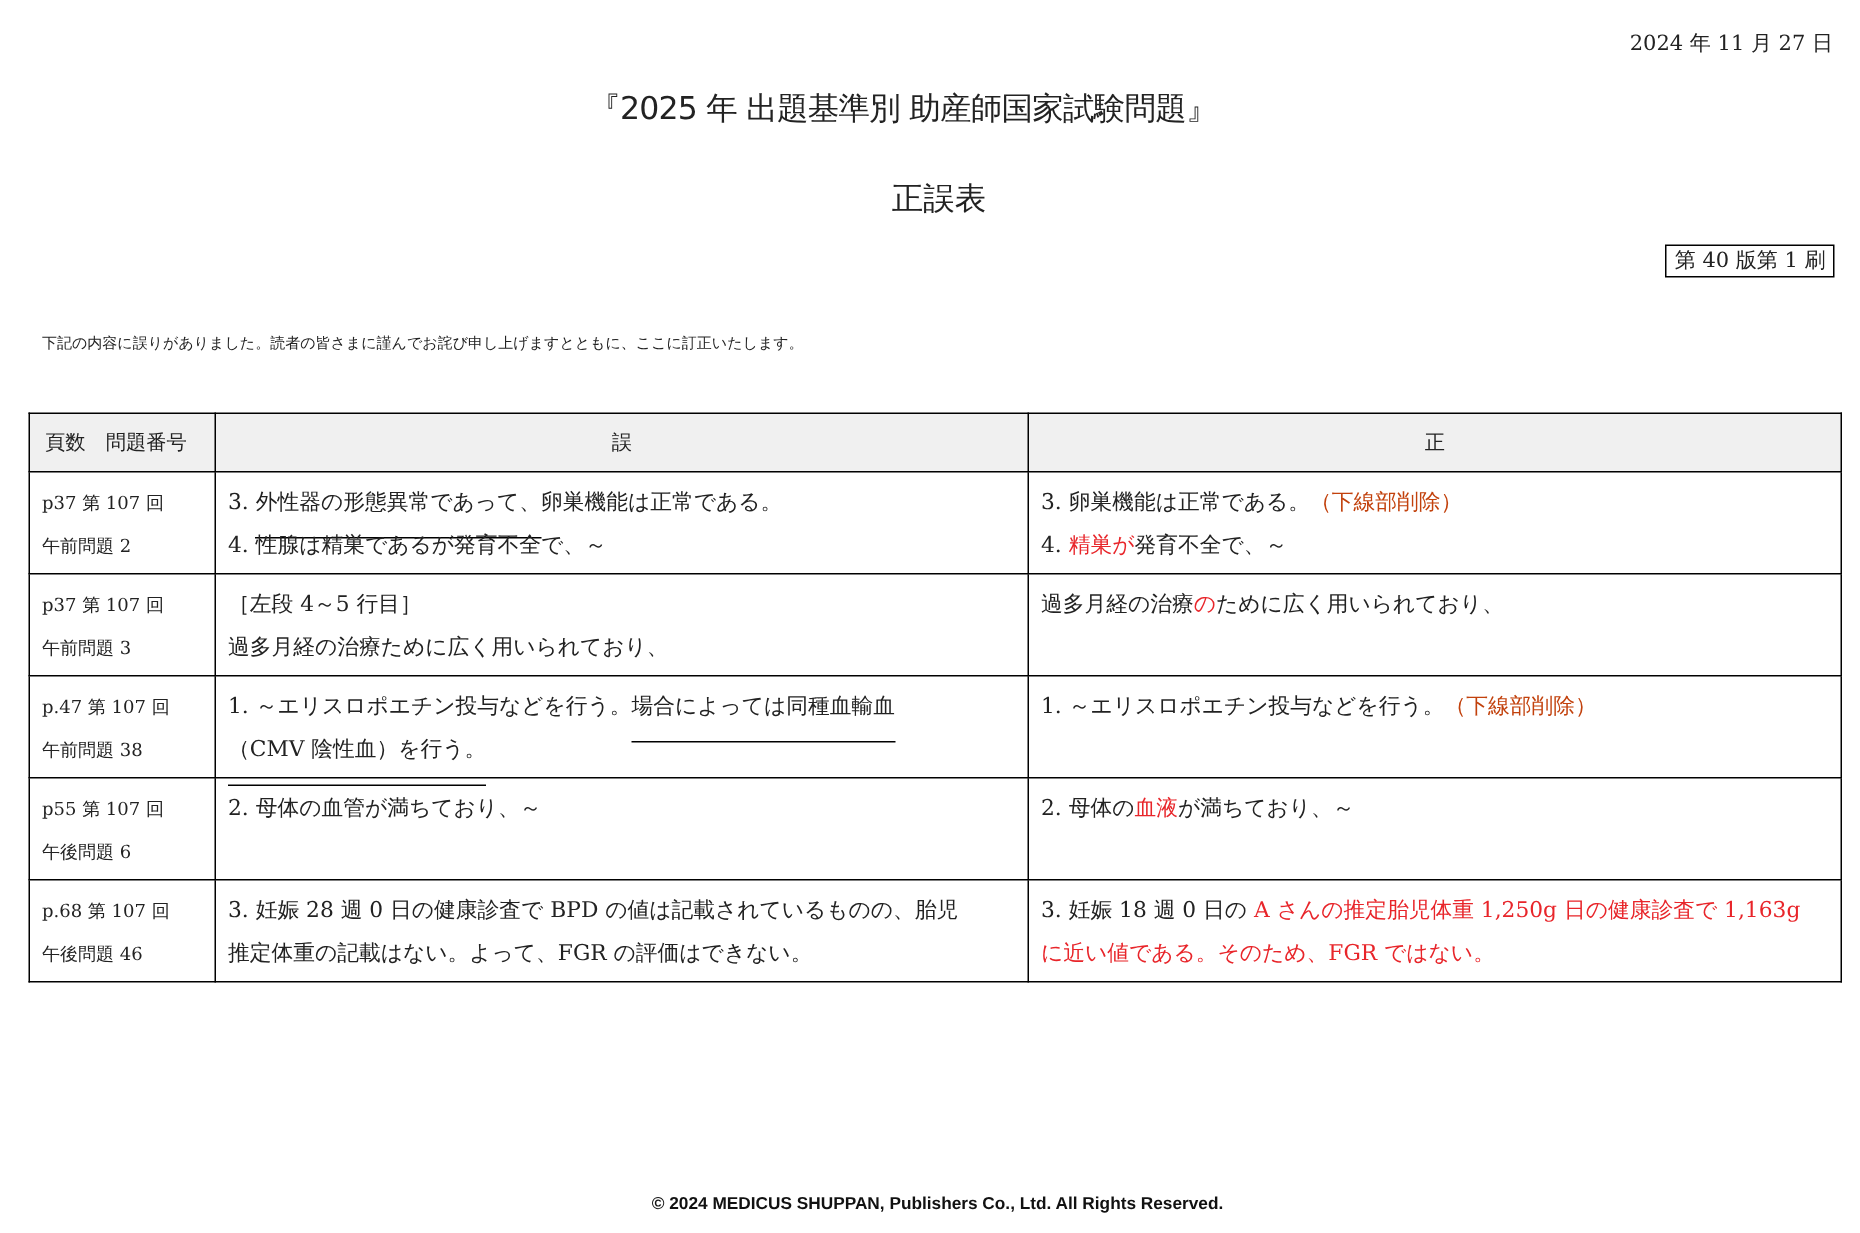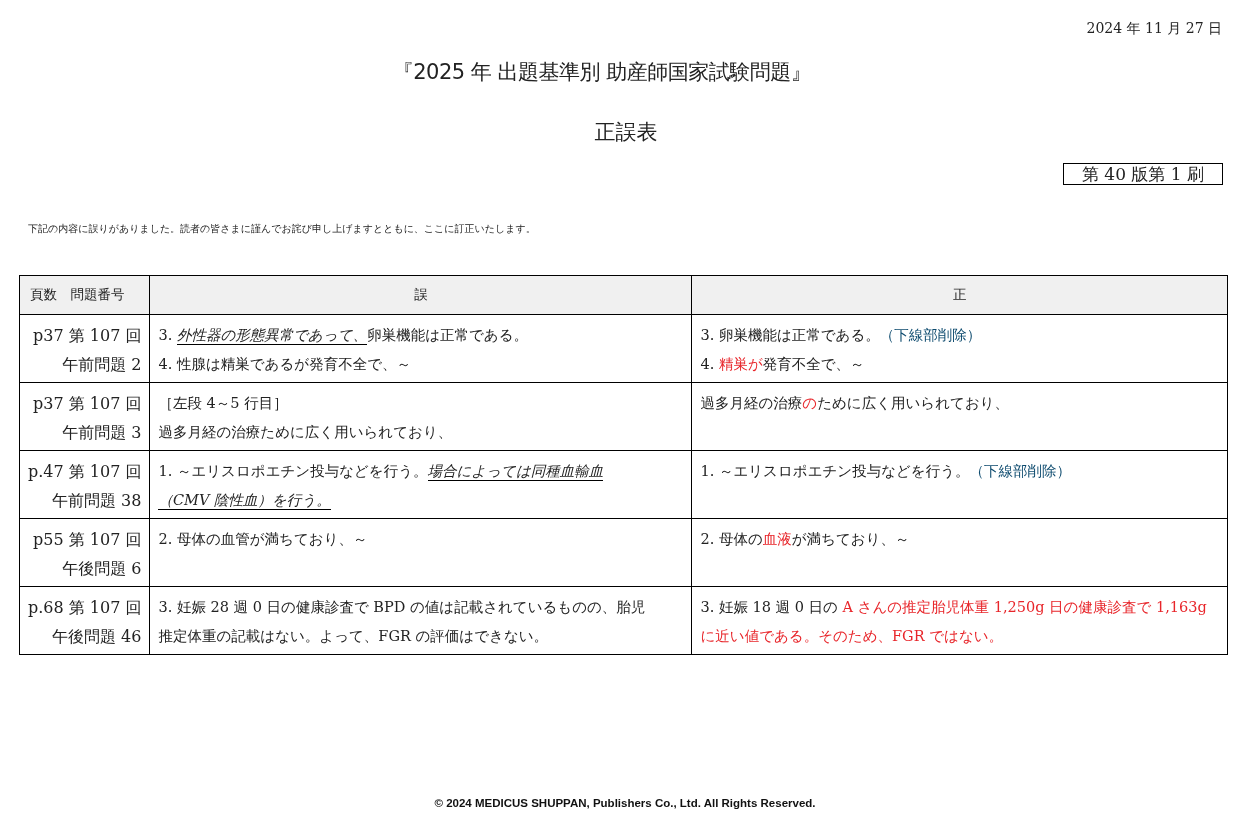--- a/index.html
+++ b/index.html
@@ -5,38 +5,38 @@
     * { box-sizing: border-box; margin: 0; padding: 0; }
     html, body { width: 1240px; height: 822px; background: #ffffff; overflow: hidden; }
     body { position: relative; font-family: "DejaVu Serif", "Liberation Serif", serif; color: #222; }
 
     .date { position: absolute; right: 18px; top: 20px; font-size: 14px; }
     .title { position: absolute; left: 0; width: 1204px; top: 58px; text-align: center;
              font-family: "DejaVu Sans", "Liberation Sans", sans-serif; font-size: 21px; letter-spacing: -0.5px; }
     .subtitle { position: absolute; left: 0; width: 1252px; top: 118px; text-align: center;
                 font-family: "DejaVu Sans", "Liberation Sans", sans-serif; font-size: 21px; }
     .edition { position: absolute; right: 17px; top: 163px; border: 1px solid #000;
-               font-size: 17px; padding: 2px 18px; line-height: 16px; }
+               font-size: 14px; padding: 2px 5px; line-height: 16px; }
     .intro { position: absolute; left: 28px; top: 222px; font-size: 10px; }
 
     table.errata { position: absolute; left: 19px; top: 275px; width: 1209px; border-collapse: collapse;
                    font-size: 14.5px; }
     table.errata th, table.errata td { border: 1.5px solid #000; vertical-align: top; }
     table.errata th { background: #f0f0f0; height: 39px; font-weight: normal; font-size: 13.5px; vertical-align: middle; }
     th.col-page { width: 124px; text-align: left; padding-left: 10px; }
     th.col-wrong, th.col-right { text-align: center; }
     td { height: 68px; padding: 6px 8px 0 8px; line-height: 29px; }
-    td.page { font-size: 16px; padding-left: 8px; white-space: nowrap; text-align: right; }
+    td.page { font-size: 12px; padding-left: 8px; white-space: nowrap; }
     td.wrong { width: 542px; }
     tr.last td { border-bottom: 1.5px solid #000; }
 
     .line { display: block; white-space: nowrap; }
-    .u { border-bottom: 1.5px solid #000; padding-bottom: 1px; font-style: italic; }
+    .u { border-bottom: 1.5px solid #000; padding-bottom: 15px; }
     .red { color: #e8252a; }
-    .blue { color: #0c4a6e; }
+    .blue { color: #c2410c; }
 
     .footer { position: absolute; left: 0; width: 1250px; top: 797px; text-align: center;
               font-family: "Liberation Sans", "DejaVu Sans", sans-serif; font-size: 11.5px; font-weight: bold; color: #111; }
   </style>
 </head>
 <body>
 
 <div class="date">2024 年 11 月 27 日</div>
 <div class="title">『2025 年  出題基準別  助産師国家試験問題』</div>
 <div class="subtitle">正誤表</div>

